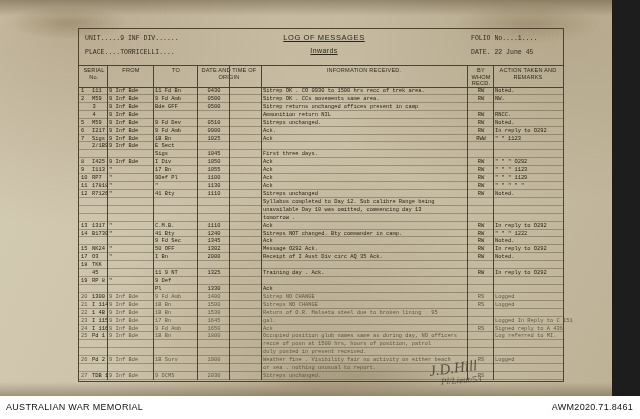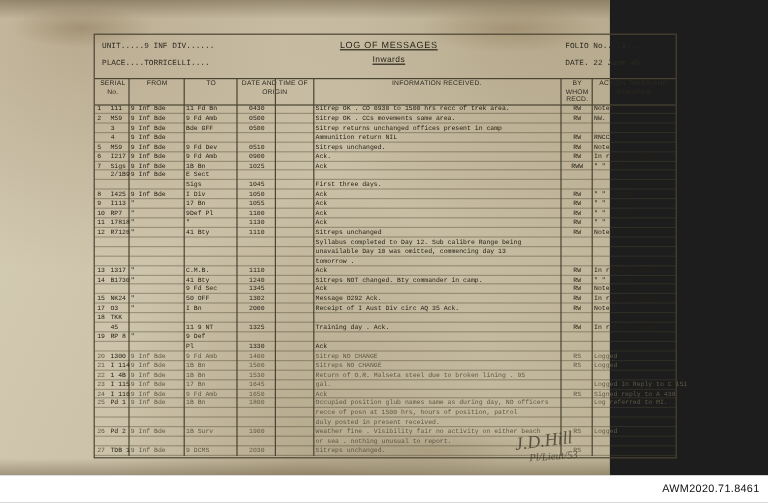--- a/index.html
+++ b/index.html
@@ -3,21 +3,21 @@
 <meta charset="utf-8">
 <style>
   html,body{margin:0;padding:0;}
   body{
     width:640px;height:419px;
     background:#1d1d1d;
     font-family:"Liberation Sans",sans-serif;
     overflow:hidden;
   }
   #sheet{
-    position:absolute;left:0;top:0;width:508px;height:396px;
+    position:absolute;left:0;top:0;width:612px;height:396px;
     background:#c9c0a8;
     background-image:
       radial-gradient(ellipse at 12% 8%, rgba(120,95,60,.28), rgba(120,95,60,0) 38%),
       radial-gradient(ellipse at 88% 6%, rgba(120,95,60,.22), rgba(120,95,60,0) 34%),
       radial-gradient(ellipse at 50% 96%, rgba(110,90,55,.20), rgba(110,90,55,0) 45%),
       linear-gradient(115deg,#d6cdb6 0%,#cdc3aa 35%,#c6bca2 70%,#bdb296 100%);
     box-sizing:border-box;
   }
   
   #sheet:before{
@@ -598,14 +598,15 @@
           <div class="rline"></div>
         </div>
       </div>
 
     <div class="sig">J.D.Hill</div>
     <div class="sig2">Pl/Lieut/53</div>
   </div>
 </div>
 
 <div id="footer">
+  <div class="left">AUSTRALIAN WAR MEMORIAL</div>
   <div class="right">AWM2020.71.8461</div>
 </div>
 
 </body></html>

